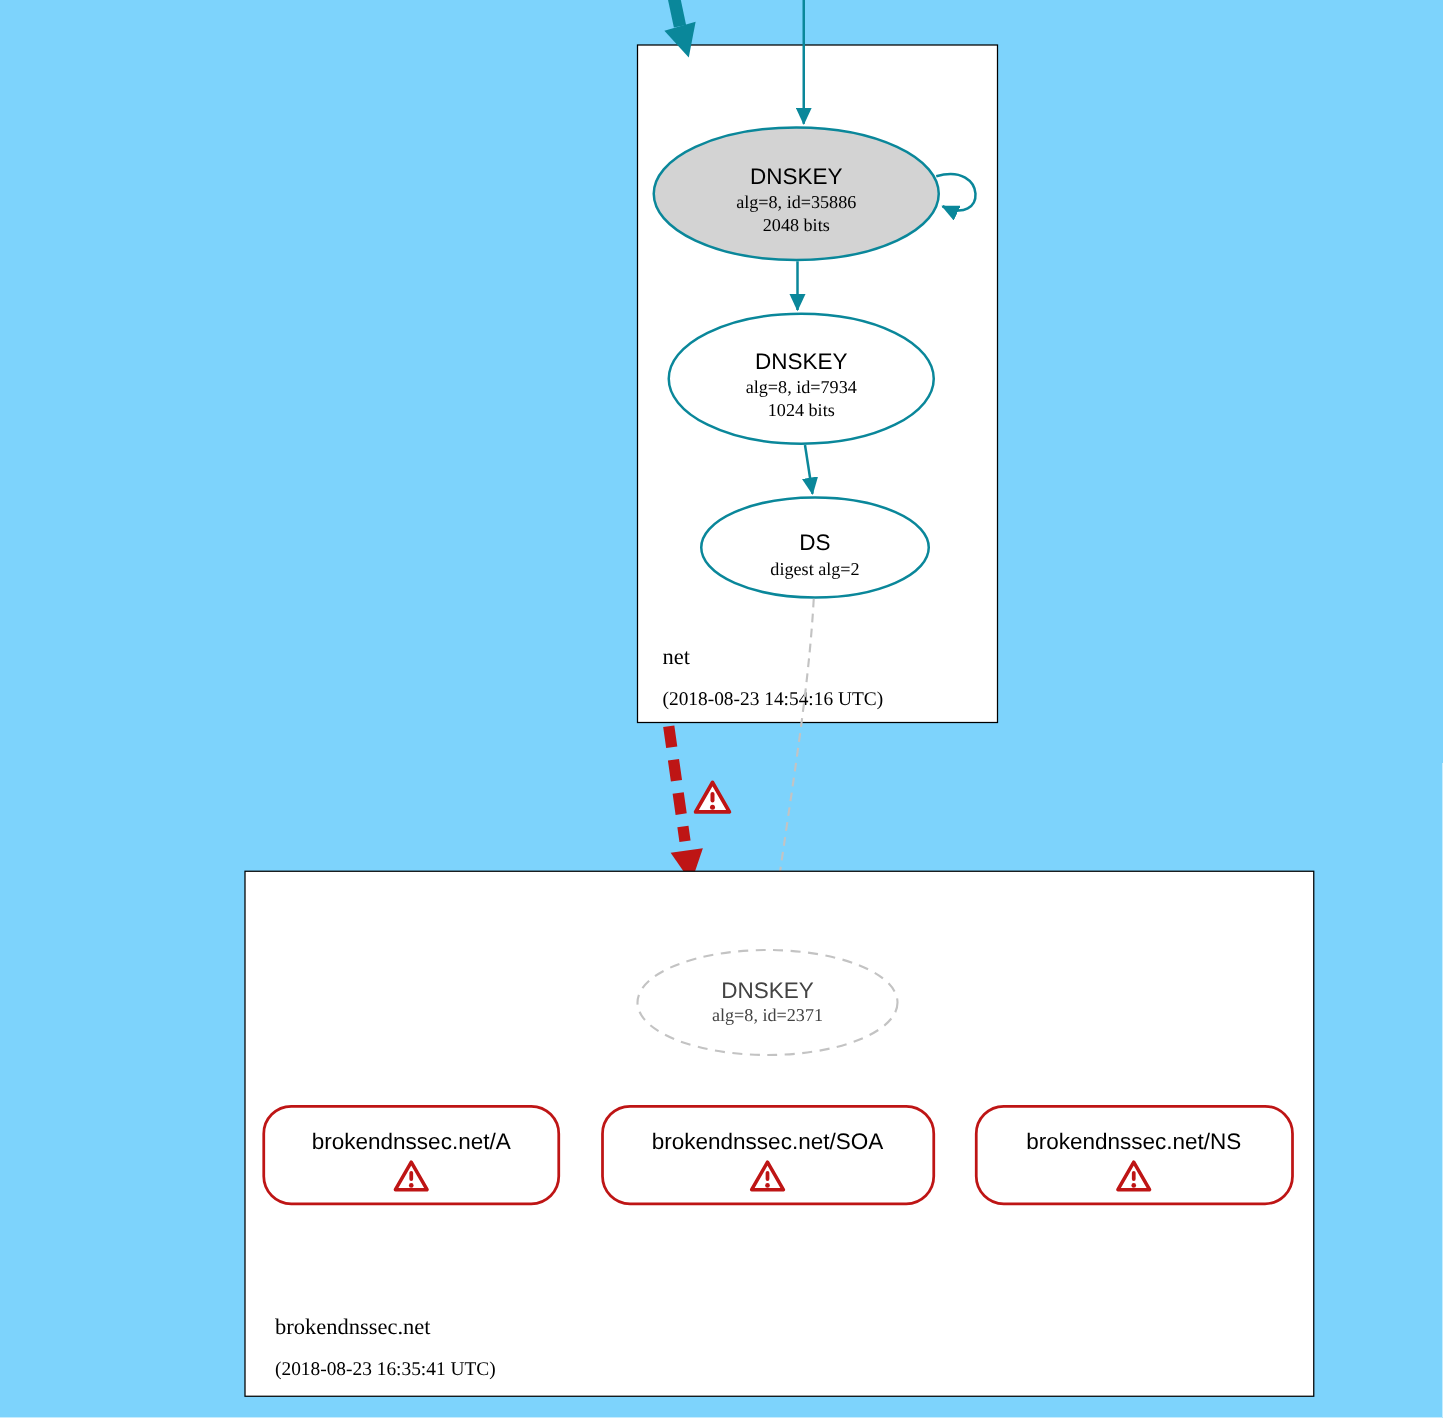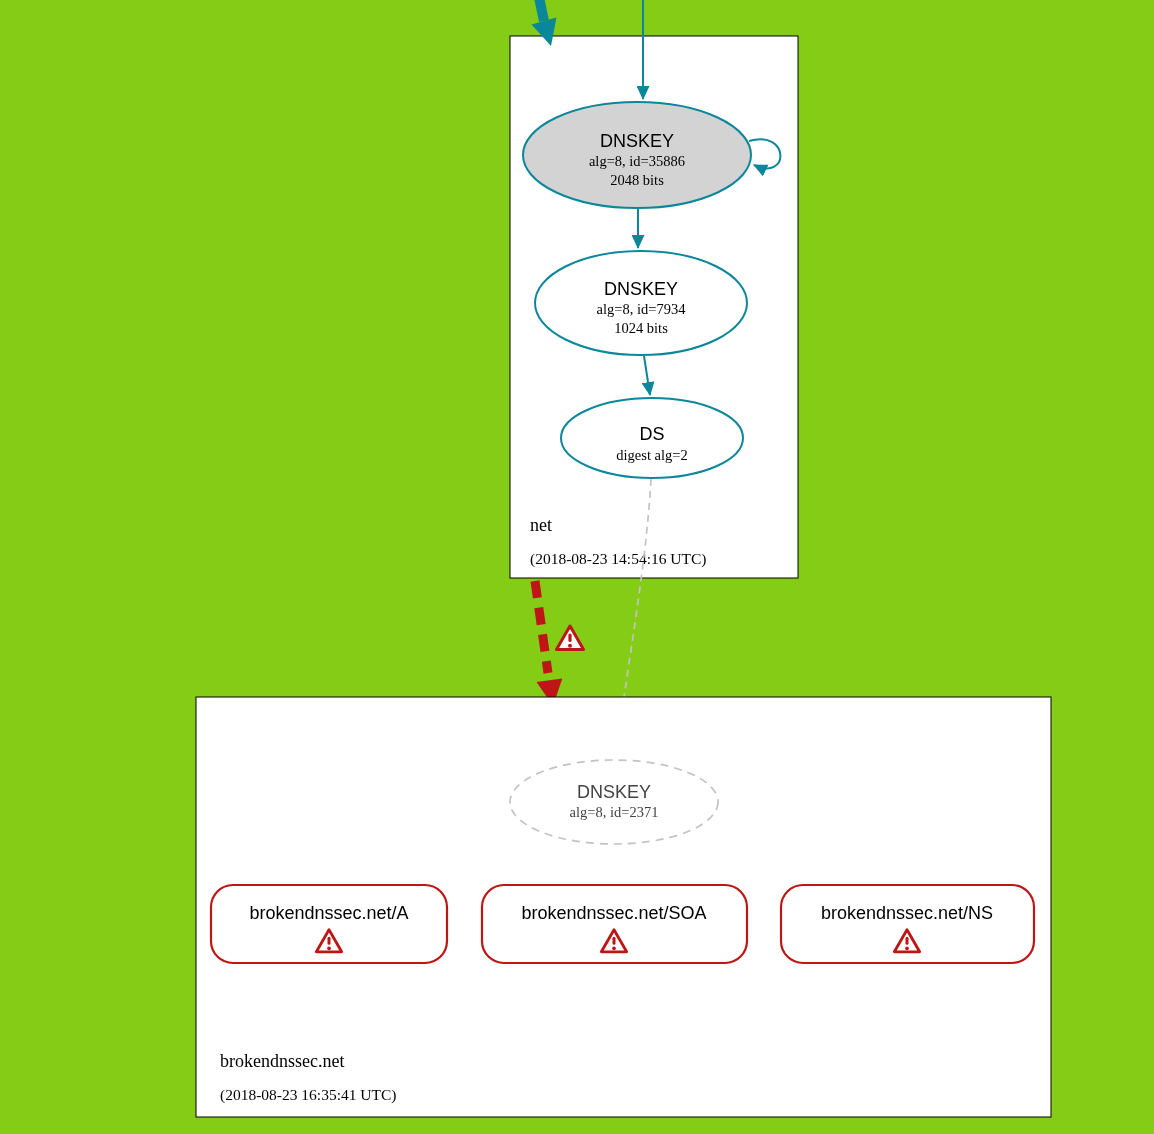--- a/index.html
+++ b/index.html
@@ -3,21 +3,21 @@
 <meta charset="utf-8">
 <style>
   :root{
     --secure:#0a879a;
     --bogus:#be1515;
     --dashed:#c3c3c3;
     --ksk-fill:#d3d3d3;
     --zone-border:#000000;
   }
   html,body{margin:0;padding:0;background:#ffffff;}
-  .canvas{position:relative;width:1154px;height:1134px;background:#84cc16;overflow:hidden;}
+  .canvas{position:relative;width:1154px;height:1134px;background:#7dd3fc;overflow:hidden;}
   svg text{user-select:none;}
   .zone-box{fill:#ffffff;stroke:var(--zone-border);stroke-width:1;}
   .ellipse-secure{fill:#ffffff;stroke:var(--secure);stroke-width:2;}
   .ksk-fill{fill:var(--ksk-fill);}
   .ellipse-dashed{fill:#ffffff;stroke:var(--dashed);stroke-width:1.7;stroke-dasharray:8 6;}
   .rrset-box{fill:#ffffff;stroke:var(--bogus);stroke-width:2.2;}
   .edge-secure-thin{stroke:var(--secure);stroke-width:2;fill:none;}
   .edge-secure-thick{stroke:var(--secure);stroke-width:10;fill:none;}
   .edge-bogus-thick{stroke:var(--bogus);stroke-width:9;fill:none;stroke-dasharray:17 10;}
   .edge-dashed-gray{stroke:var(--dashed);stroke-width:1.7;fill:none;stroke-dasharray:7 5;}

